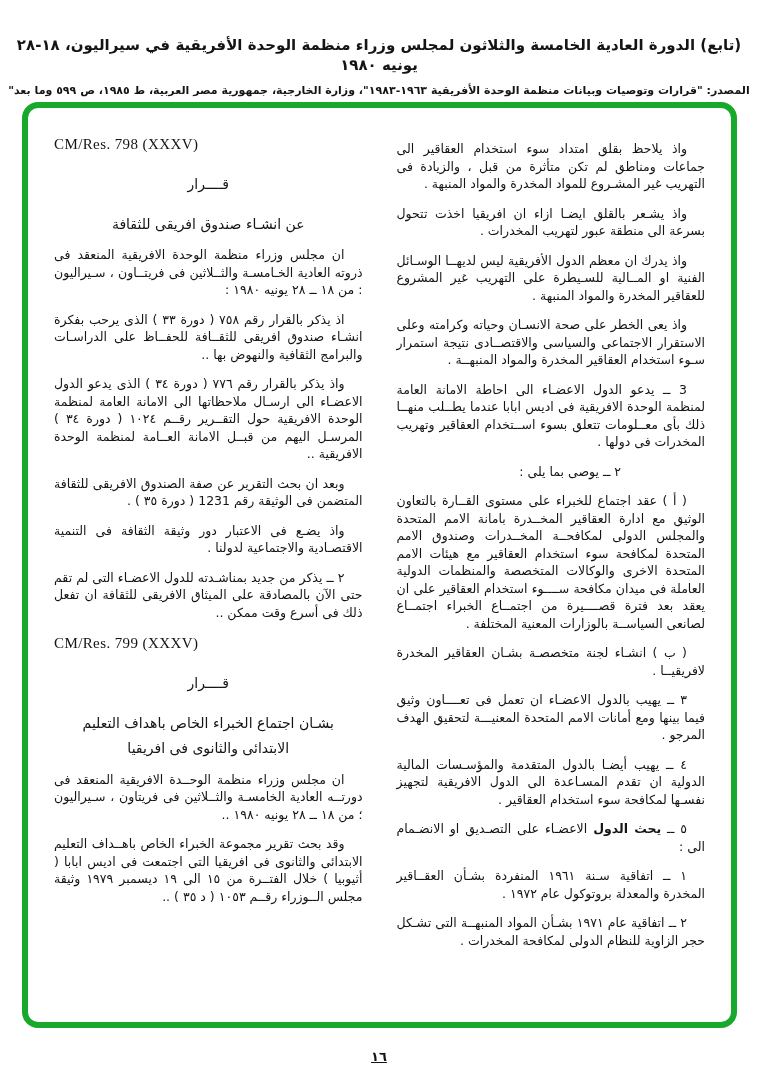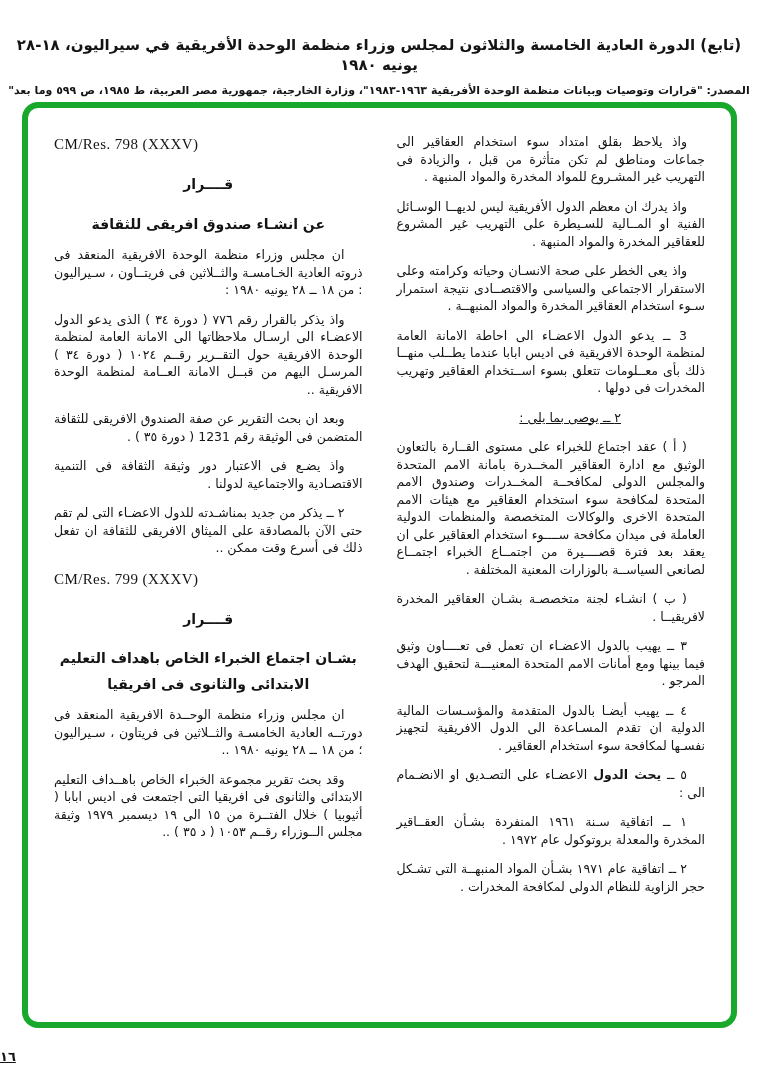--- a/index.html
+++ b/index.html
@@ -10,64 +10,66 @@
   .page-header{direction:rtl;text-align:center;padding-top:36px;}
   .header-title{font-weight:bold;font-size:15px;letter-spacing:0;line-height:1.3;}
   .source-line{font-weight:bold;font-size:11px;margin-top:9px;}
   .content-box{
     position:absolute;left:22px;top:102px;width:715px;height:926px;
     border:6px solid #18a82b;border-radius:16px;box-sizing:border-box;
     padding:22px 26px 14px;overflow:hidden;background:#ffffff;
   }
   .columns{display:flex;direction:rtl;gap:34px;height:100%;}
   .col{flex:1;direction:rtl;text-align:justify;font-size:12.5px;line-height:1.40;}
-  .para{margin:3px 0 12px;text-indent:18px;}
-  .para.deep{text-indent:84px;text-decoration:underline;}
+  .para{margin:10px 0 12px;text-indent:18px;}
+  .para.deep{text-indent:84px;}
   .latin-code{
     direction:ltr;text-align:left;unicode-bidi:embed;
     font-family:"Liberation Serif","DejaVu Serif",serif;
     font-size:15px;margin:4px 0 12px;letter-spacing:.4px;
   }
-  .col-heading{text-align:center;font-weight:bold;font-size:14px;margin:20px 0 12px;text-indent:0;}
+  .col-heading{text-align:center;font-weight:normal;font-size:14px;margin:20px 0 12px;text-indent:0;}
   .col-heading.tight{margin-top:-6px;}
   .bold{font-weight:bold;}
   .page-number{
-    position:absolute;bottom:14px;left:0;width:100%;text-align:left;
+    position:absolute;bottom:14px;left:0;width:100%;text-align:center;
     font-size:13px;font-weight:bold;direction:rtl;text-decoration:underline;
   }
 </style>
 </head>
 <body>
 
 <div class="page-header">
   <div class="header-title">(تابع) الدورة العادية الخامسة والثلاثون لمجلس وزراء منظمة الوحدة الأفريقية في سيراليون، ١٨-٢٨ يونيه ١٩٨٠</div>
   <div class="source-line">المصدر: "قرارات وتوصيات وبيانات منظمة الوحدة الأفريقية ١٩٦٣-١٩٨٣"، وزارة الخارجية، جمهورية مصر العربية، ط ١٩٨٥، ص ٥٩٩ وما بعد"</div>
 </div>
 
 <div class="content-box">
   <div class="columns">
     <div class="col">
         <p class="para">واذ يلاحظ بقلق امتداد سوء استخدام العقاقير الى جماعات ومناطق لم تكن متأثرة من قبل ، والزيادة فى التهريب غير المشـروع للمواد المخدرة والمواد المنبهة .</p>
+        <p class="para">واذ يشـعر بالقلق ايضـا ازاء ان افريقيا اخذت تتحول بسرعة الى منطقة عبور لتهريب المخدرات .</p>
         <p class="para">واذ يدرك ان معظم الدول الأفريقية ليس لديهــا الوسـائل الفنية او المــالية للسـيطرة على التهريب غير المشروع للعقاقير المخدرة والمواد المنبهة .</p>
         <p class="para">واذ يعى الخطر على صحة الانسـان وحياته وكرامته وعلى الاستقرار الاجتماعى والسياسى والاقتصــادى نتيجة استمرار سـوء استخدام العقاقير المخدرة والمواد المنبهــة .</p>
         <p class="para">3 ــ يدعو الدول الاعضـاء الى احاطة الامانة العامة لمنظمة الوحدة الافريقية فى اديس ابابا عندما يطــلب منهــا ذلك بأى معــلومات تتعلق بسوء اســتخدام العقاقير وتهريب المخدرات فى دولها .</p>
         <p class="para deep">٢ ــ يوصى بما يلى :</p>
         <p class="para">( أ ) عقد اجتماع للخبراء على مستوى القــارة بالتعاون الوثيق مع ادارة العقاقير المخــدرة بامانة الامم المتحدة والمجلس الدولى لمكافحــة المخــدرات وصندوق الامم المتحدة لمكافحة سوء استخدام العقاقير مع هيئات الامم المتحدة الاخرى والوكالات المتخصصة والمنظمات الدولية العاملة فى ميدان مكافحة ســــوء استخدام العقاقير على ان يعقد بعد فترة قصــــيرة من اجتمــاع الخبراء اجتمــاع لصانعى السياســة بالوزارات المعنية المختلفة .</p>
         <p class="para">( ب ) انشـاء لجنة متخصصـة بشـان العقاقير المخدرة لافريقيــا .</p>
         <p class="para">٣ ــ يهيب بالدول الاعضـاء ان تعمل فى تعــــاون وثيق فيما بينها ومع أمانات الامم المتحدة المعنيـــة لتحقيق الهدف المرجو .</p>
         <p class="para">٤ ــ يهيب أيضـا بالدول المتقدمة والمؤسـسات المالية الدولية ان تقدم المسـاعدة الى الدول الافريقية لتجهيز نفسـها لمكافحة سوء استخدام العقاقير .</p>
         <p class="para"><span>٥ ــ </span><span class="bold">يحث الدول</span><span> الاعضـاء على التصـديق او الانضـمام الى :</span></p>
         <p class="para">١ ــ اتفاقية سـنة ١٩٦١ المنفردة بشـأن العقــاقير المخدرة والمعدلة بروتوكول عام ١٩٧٢ .</p>
         <p class="para">٢ ــ اتفاقية عام ١٩٧١ بشـأن المواد المنبهــة التى تشـكل حجر الزاوية للنظام الدولى لمكافحة المخدرات .</p>
       </div>
     <div class="col">
         <div class="latin-code">CM/Res. 798 (XXXV)</div>
         <div class="col-heading">قــــرار</div>
         <div class="col-heading">عن انشـاء صندوق افريقى للثقافة</div>
         <p class="para">ان مجلس وزراء منظمة الوحدة الافريقية المنعقد فى ذروته العادية الخـامسـة والثــلاثين فى فريتــاون ، سـيراليون : من ١٨ ــ ٢٨ يونيه ١٩٨٠ :</p>
+        <p class="para">اذ يذكر بالقرار رقم ٧٥٨ ( دورة ٣٣ ) الذى يرحب بفكرة انشـاء صندوق افريقى للثقــافة للحفــاظ على الدراسـات والبرامج الثقافية والنهوض بها ..</p>
         <p class="para">واذ يذكر بالقرار رقم ٧٧٦ ( دورة ٣٤ ) الذى يدعو الدول الاعضـاء الى ارسـال ملاحظاتها الى الامانة العامة لمنظمة الوحدة الافريقية حول التقــرير رقــم ١٠٢٤ ( دورة ٣٤ ) المرسـل اليهم من قبــل الامانة العــامة لمنظمة الوحدة الافريقية ..</p>
         <p class="para">وبعد ان بحث التقرير عن صفة الصندوق الافريقى للثقافة المتضمن فى الوثيقة رقم 1231 ( دورة ٣٥ ) .</p>
         <p class="para">واذ يضـع فى الاعتبار دور وثيقة الثقافة فى التنمية الاقتصـادية والاجتماعية لدولنا .</p>
         <p class="para">٢ ــ يذكر من جديد بمناشـدته للدول الاعضـاء التى لم تقم حتى الآن بالمصادقة على الميثاق الافريقى للثقافة ان تفعل ذلك فى أسرع وقت ممكن ..</p>
         <div class="latin-code">CM/Res. 799 (XXXV)</div>
         <div class="col-heading">قــــرار</div>
         <div class="col-heading">بشـان اجتماع الخبراء الخاص باهداف التعليم</div>
         <div class="col-heading tight">الابتدائى والثانوى فى افريقيا</div>
         <p class="para">ان مجلس وزراء منظمة الوحــدة الافريقية المنعقد فى دورتــه العادية الخامسـة والثــلاثين فى فريتاون ، سـيراليون ؛ من ١٨ ــ ٢٨ يونيه ١٩٨٠ ..</p>
         <p class="para">وقد بحث تقرير مجموعة الخبراء الخاص باهــداف التعليم الابتدائى والثانوى فى افريقيا التى اجتمعت فى اديس ابابا ( أثيوبيا ) خلال الفتــرة من ١٥ الى ١٩ ديسمبر ١٩٧٩ وثيقة مجلس الــوزراء رقــم ١٠٥٣ ( د ٣٥ ) ..</p>

